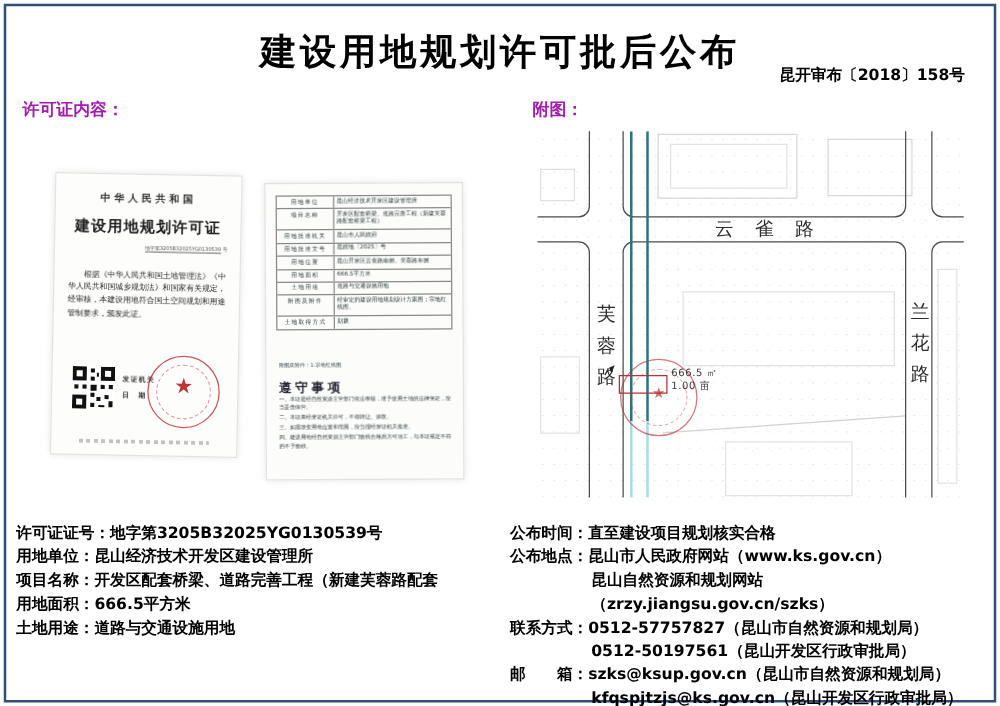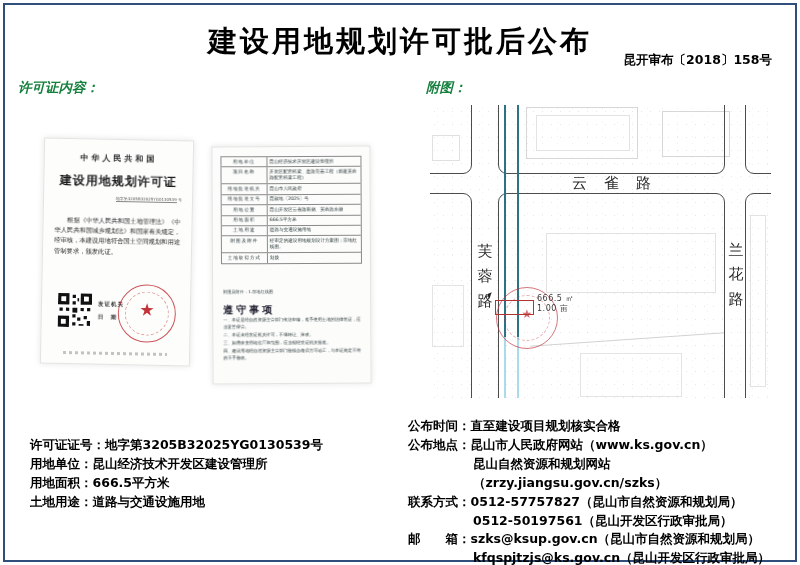--- a/index.html
+++ b/index.html
@@ -2,21 +2,21 @@
 <html><head>
 <meta charset="utf-8">
 <style>
   html,body{margin:0;padding:0;background:#fff;}
   .page{position:relative;width:800px;height:565px;background:#fff;overflow:hidden;
         font-family:"DejaVu Sans","Liberation Sans",sans-serif;color:#111;}
   .frame{position:absolute;inset:3px;border:2px solid #2f4e7b;pointer-events:none;}
   .title{position:absolute;top:22px;left:0;right:0;text-align:center;
          font-size:29px;font-weight:bold;letter-spacing:3px;color:#000;}
   .doc-no{position:absolute;top:52px;right:28px;font-size:12.5px;font-weight:bold;color:#000;}
-  .sec-label{position:absolute;font-size:13.5px;font-weight:bold;color:#15803d;font-style:italic;}
+  .sec-label{position:absolute;font-size:13.5px;font-weight:bold;color:#a21caf;}
   .sec-permit{left:18px;top:79px;}
   .sec-map{left:408px;top:79px;margin-left:18px;}
 
   
   .cert-card{position:absolute;left:42px;top:139px;width:148px;height:224px;background:#fdfdfc;
              border:1px solid #e3e3e0;box-shadow:0 0 6px rgba(0,0,0,0.10);transform:rotate(1.1deg);}
   .cert-country{margin-top:13px;text-align:center;font-size:8px;letter-spacing:3px;color:#2c2c2c;
                 filter:blur(0.3px);font-weight:bold;}
   .cert-title{margin-top:9px;text-align:center;font-size:12px;font-weight:bold;letter-spacing:1px;
               color:#1a1a1a;filter:blur(0.2px);}
@@ -83,21 +83,21 @@
   .map-seal .inner{position:absolute;inset:7px;border-radius:50%;border:1px dashed rgba(190,45,52,0.38);}
   .map-seal .star{position:absolute;left:0;right:0;top:20px;text-align:center;font-size:12px;
                   color:rgba(192,48,54,0.72);line-height:1;}
   .area-label{position:absolute;left:107px;top:189px;font-size:8px;line-height:10px;color:#3a3a3a;
               letter-spacing:0.5px;}
   .diag{position:absolute;left:100px;top:234px;width:195px;height:1px;background:#d2d2d2;
         transform:rotate(-4deg);}
 
   
   .info{position:absolute;top:417px;font-size:12.5px;font-weight:bold;color:#000;line-height:18.9px;}
-  .info-left{left:30px;width:374px;margin-top:19px;}
+  .info-left{left:13px;width:374px;}
   .info-right{left:408px;width:378px;}
   .info .indent{padding-left:65px;}
 </style>
 </head>
 <body>
 
 <div class="page">
   <div class="frame"></div>
 
   <div class="title">建设用地规划许可批后公布</div>
@@ -236,20 +236,21 @@
     <div class="parcel"></div>
     <div class="area-label">
       <div>666.5 ㎡</div>
       <div>1.00 亩</div>
     </div>
   </div>
 
   <div class="info info-left">
     <div>许可证证号：地字第3205B32025YG0130539号</div>
     <div>用地单位：昆山经济技术开发区建设管理所</div>
+    <div>项目名称：开发区配套桥梁、道路完善工程（新建芙蓉路配套</div>
     <div>用地面积：666.5平方米</div>
     <div>土地用途：道路与交通设施用地</div>
   </div>
 
   <div class="info info-right">
     <div>公布时间：直至建设项目规划核实合格</div>
     <div>公布地点：昆山市人民政府网站（www.ks.gov.cn）</div>
     <div class="indent">昆山自然资源和规划网站（zrzy.jiangsu.gov.cn/szks）</div>
     <div>联系方式：0512-57757827（昆山市自然资源和规划局）</div>
     <div class="indent">0512-50197561（昆山开发区行政审批局）</div>

